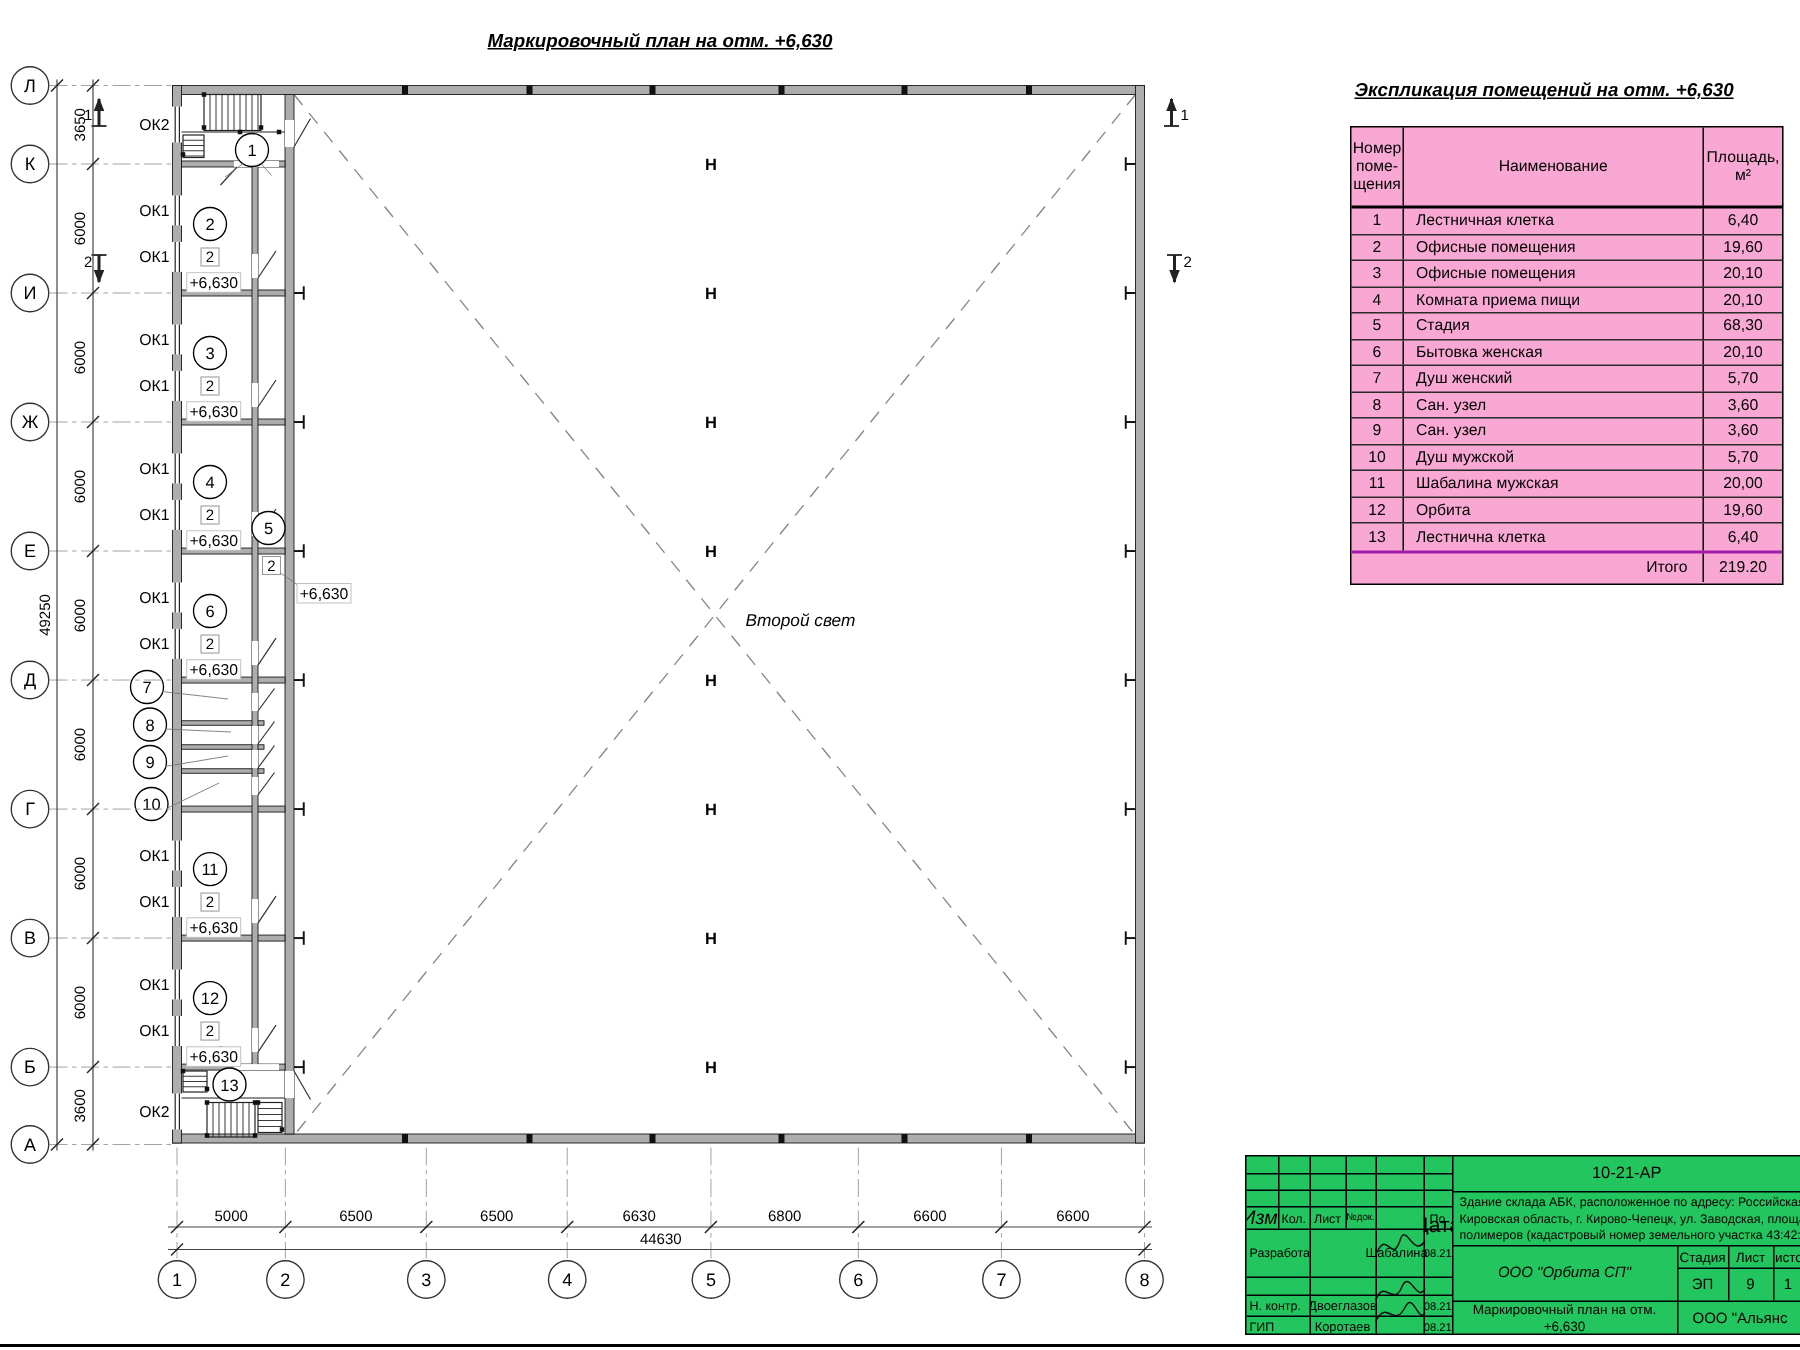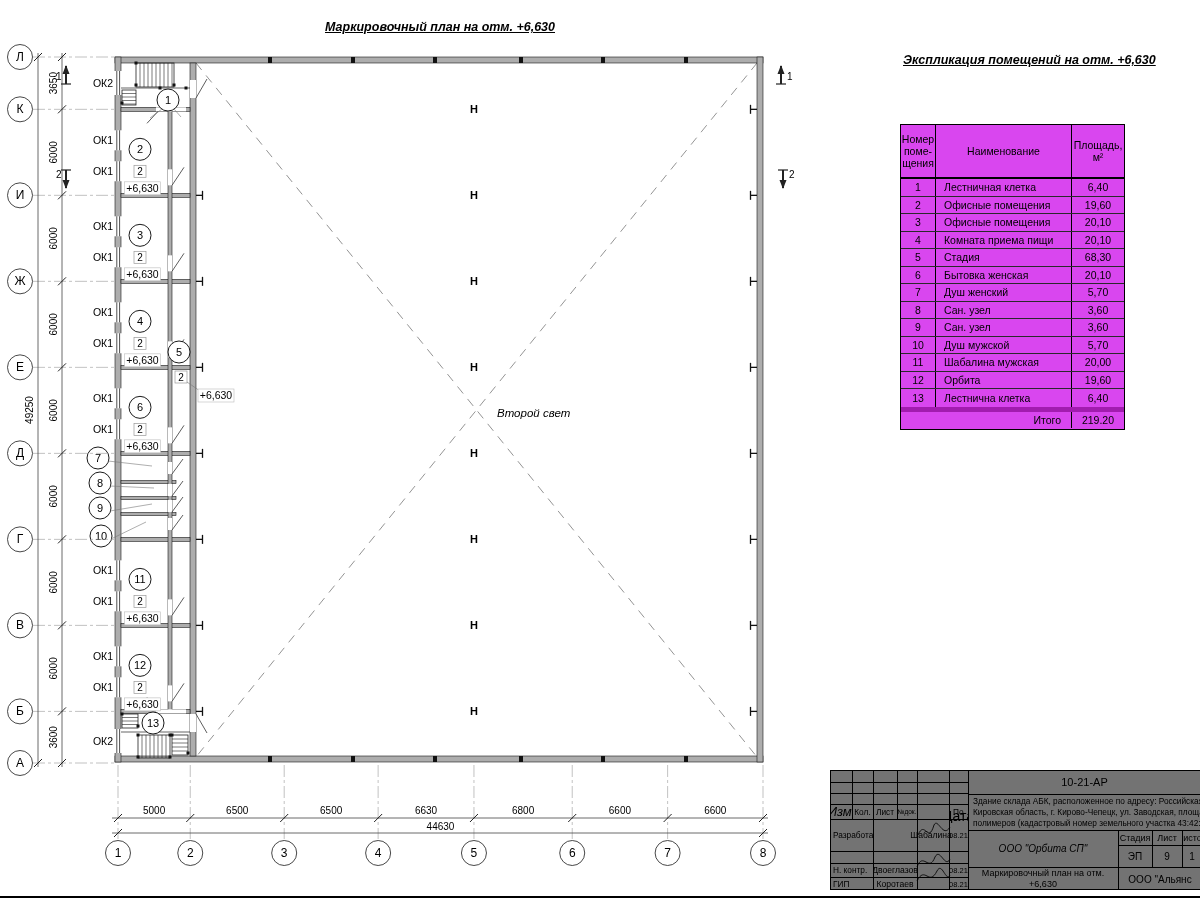--- a/index.html
+++ b/index.html
@@ -4,36 +4,36 @@
 <style>
   html,body{margin:0;padding:0;background:#e8e8e8;}
   #sheet{position:relative;width:1200px;height:900px;background:#fff;overflow:hidden;
          font-family:"Liberation Sans",sans-serif;color:#000;}
   #plan-svg{position:absolute;left:0;top:0;}
   .title-underline{position:absolute;text-align:center;font-style:italic;
          font-size:12.5px;font-weight:bold;text-decoration:underline;white-space:nowrap;}
   #plan-title{left:285px;top:20px;width:310px;}
   #expl-title{left:903px;top:53px;width:250px;}
   
-  #expl-table{position:absolute;left:900px;top:84px;width:225px;height:306px;
-              border:1.5px solid #000;box-sizing:border-box;background:#d946ef;font-size:10.5px;margin-top:40px;}
+  #expl-table{position:absolute;left:900px;top:84px;width:289px;height:306px;
+              border:1.5px solid #000;box-sizing:border-box;background:#f9a8d4;font-size:10.5px;}
   .t-row{display:flex;box-sizing:border-box;}
   .t-head{height:54px;border-bottom:2px solid #000;}
   .t-head .t-cell{display:flex;align-items:center;justify-content:center;text-align:center;
               white-space:pre-line;line-height:12px;}
   .t-body{height:17.5px;border-bottom:1px solid #2a2a2a;align-items:center;}
   .t-body:last-of-type{border-bottom:none;}
-  .t-total{height:21px;border-top:5px solid #a21caf;align-items:center;}
+  .t-total{height:21px;border-top:2px solid #a21caf;align-items:center;}
   .t-cell{box-sizing:border-box;height:100%;display:flex;align-items:center;}
   .c-num{width:35px;border-right:1px solid #000;justify-content:center;}
   .c-name{flex:1;border-right:1px solid #000;padding-left:8px;}
   .c-area{width:52px;justify-content:center;}
   .c-total-label{flex:1;border-right:1px solid #000;justify-content:flex-end;padding-right:10px;}
   
-  #tblock{position:absolute;left:830px;top:770px;width:371px;height:120px;background:#737373;
+  #tblock{position:absolute;left:830px;top:770px;width:371px;height:120px;background:#22c55e;
           border:1.5px solid #000;border-right:none;box-sizing:border-box;overflow:hidden;}
   .tb-text{position:absolute;box-sizing:border-box;}
   .tb-doc{left:137px;top:0;width:233px;height:23px;line-height:23px;text-align:center;font-size:11px;}
   .tb-desc{left:142px;top:25px;width:229px;height:34px;font-size:8.3px;line-height:11px;
            white-space:pre;overflow:hidden;}
   .tb-org1{left:137px;top:59px;width:150px;height:37px;display:flex;align-items:center;
            justify-content:center;font-style:italic;font-size:10px;}
   .tb-sheettitle{left:137px;top:96px;width:150px;height:24px;display:flex;align-items:center;
            justify-content:center;text-align:center;font-size:9px;line-height:11px;white-space:pre-line;}
   .tb-org2{left:287px;top:96px;width:84px;height:24px;display:flex;align-items:center;

